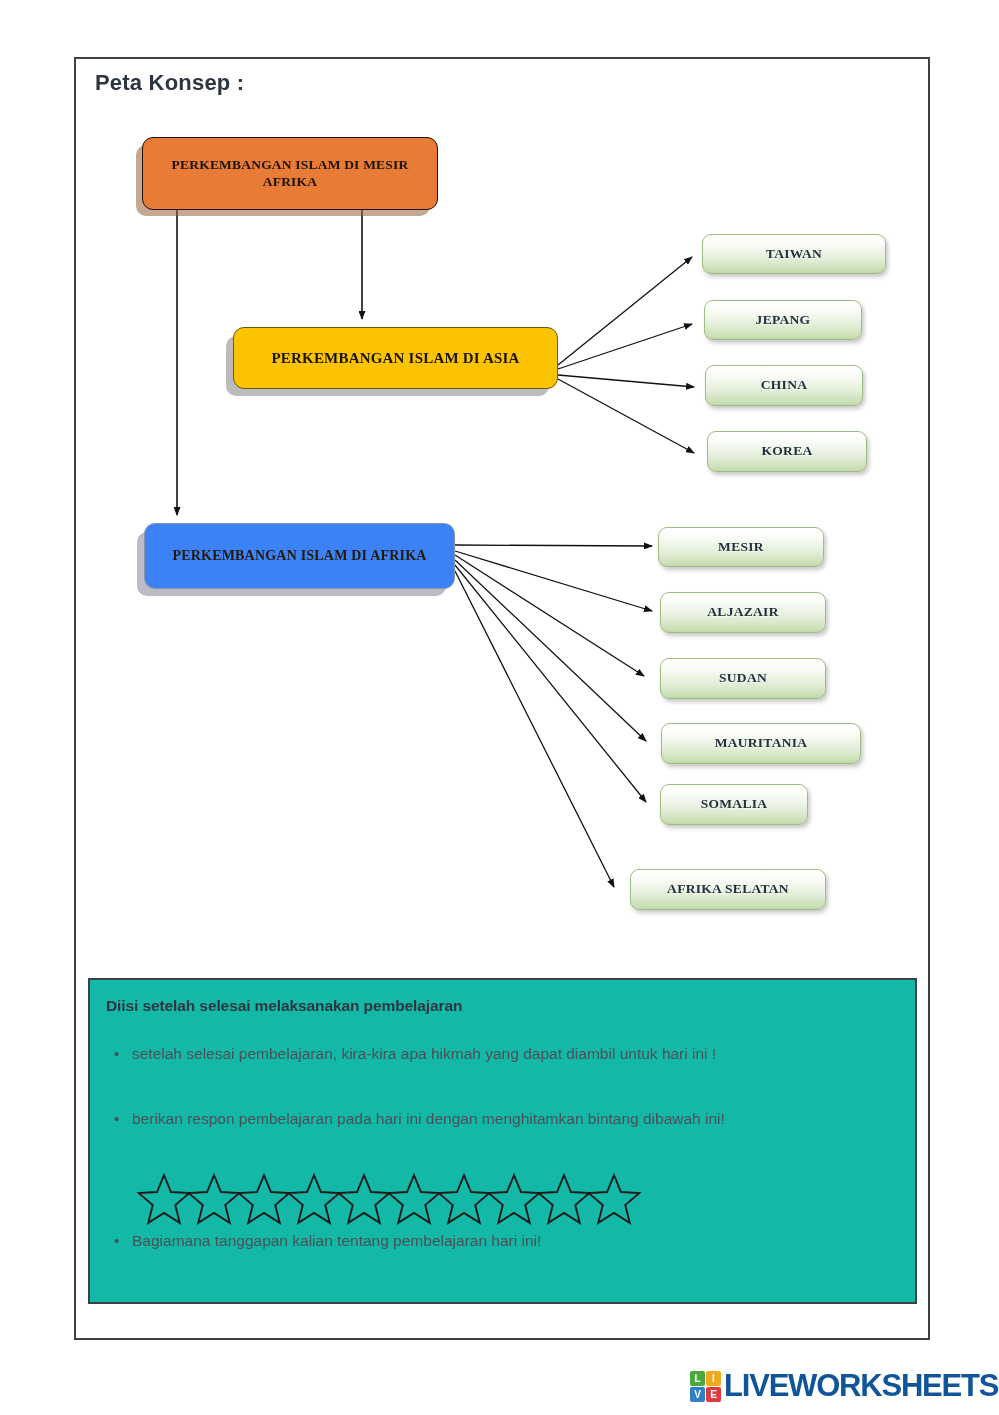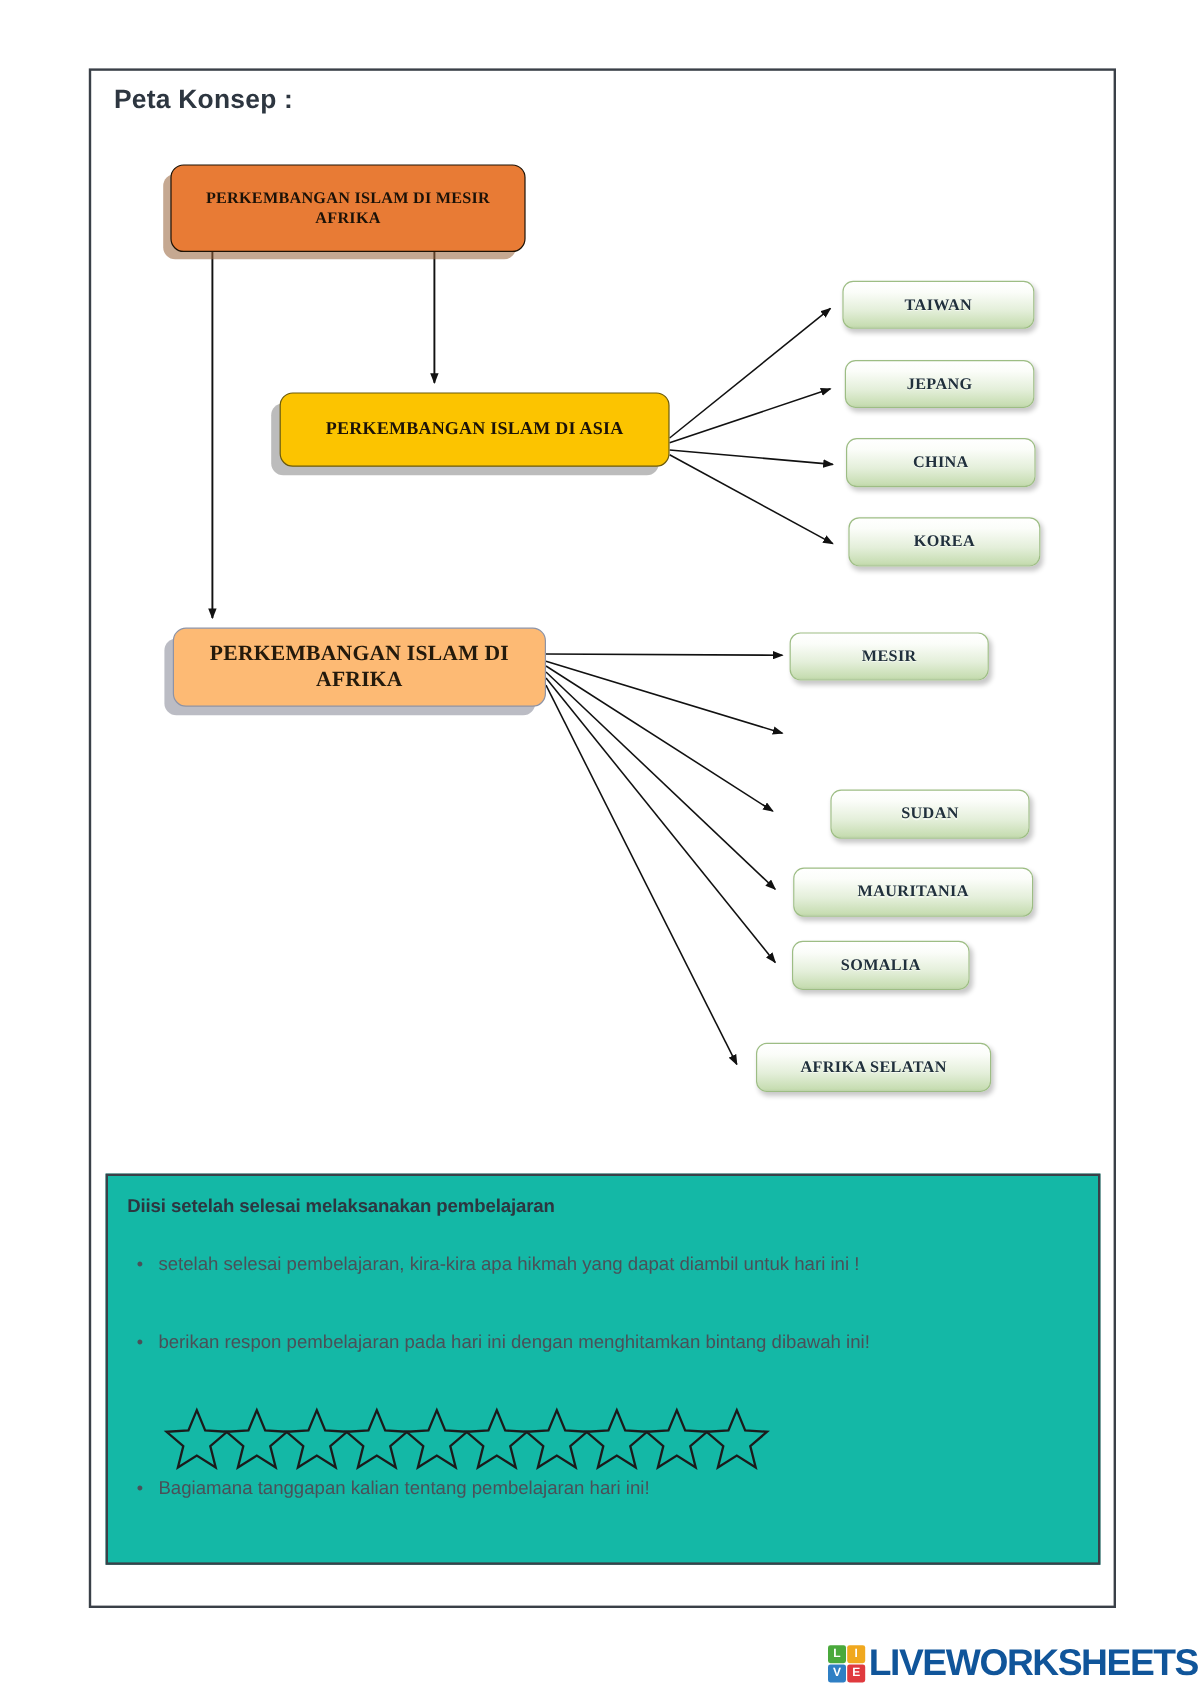--- a/index.html
+++ b/index.html
@@ -79,23 +79,23 @@
 
   .node-asia {
     background: #fcc400;
     border: 1.6px solid #6b5a0a;
     font-size: 15px;
     letter-spacing: .2px;
     box-shadow: -8px 8px 0 -1px rgba(160,160,160,.7);
   }
 
   .node-africa {
-    background: #fdba74;
+    background: #3b82f6;
     border: 1.6px solid #8d93a6;
-    font-size: 18px;
+    font-size: 14px;
     letter-spacing: .2px;
     color: #241a0c;
     box-shadow: -8px 8px 0 -1px rgba(150,152,165,.65);
   }
 
   .node-leaf {
     background: linear-gradient(to bottom,
                 #ffffff 0%,
                 #fbfdf9 22%,
                 #e4efda 62%,
@@ -235,37 +235,40 @@
   </div>
 
   <div class="node node-asia" style="left:159px; top:270px; width:325px; height:62px;">
     <span>PERKEMBANGAN ISLAM DI ASIA</span>
   </div>
 
   <div class="node node-africa" style="left:70px; top:466px; width:311px; height:66px;">
     <span>PERKEMBANGAN ISLAM DI AFRIKA</span>
   </div>
 
-  <div class="node node-leaf" style="left:628px; top:177px; width:160px; height:40px;">
+  <div class="node node-leaf" style="left:628px; top:177px; width:184px; height:40px;">
     <span>TAIWAN</span>
   </div>
   <div class="node node-leaf" style="left:630px; top:243px; width:158px; height:40px;">
     <span>JEPANG</span>
   </div>
   <div class="node node-leaf" style="left:631px; top:308px; width:158px; height:41px;">
     <span>CHINA</span>
   </div>
   <div class="node node-leaf" style="left:633px; top:374px; width:160px; height:41px;">
     <span>KOREA</span>
   </div>
 
   <div class="node node-leaf" style="left:584px; top:470px; width:166px; height:40px;">
     <span>MESIR</span>
   </div>
-  <div class="node node-leaf" style="left:586px; top:601px; width:166px; height:41px;margin-left:32px;">
+  <div class="node node-leaf" style="left:586px; top:535px; width:166px; height:41px;">
+    <span>ALJAZAIR</span>
+  </div>
+  <div class="node node-leaf" style="left:586px; top:601px; width:166px; height:41px;">
     <span>SUDAN</span>
   </div>
   <div class="node node-leaf" style="left:587px; top:666px; width:200px; height:41px;">
     <span>MAURITANIA</span>
   </div>
   <div class="node node-leaf" style="left:586px; top:727px; width:148px; height:41px;">
     <span>SOMALIA</span>
   </div>
   <div class="node node-leaf" style="left:556px; top:812px; width:196px; height:41px;">
     <span>AFRIKA SELATAN</span>

